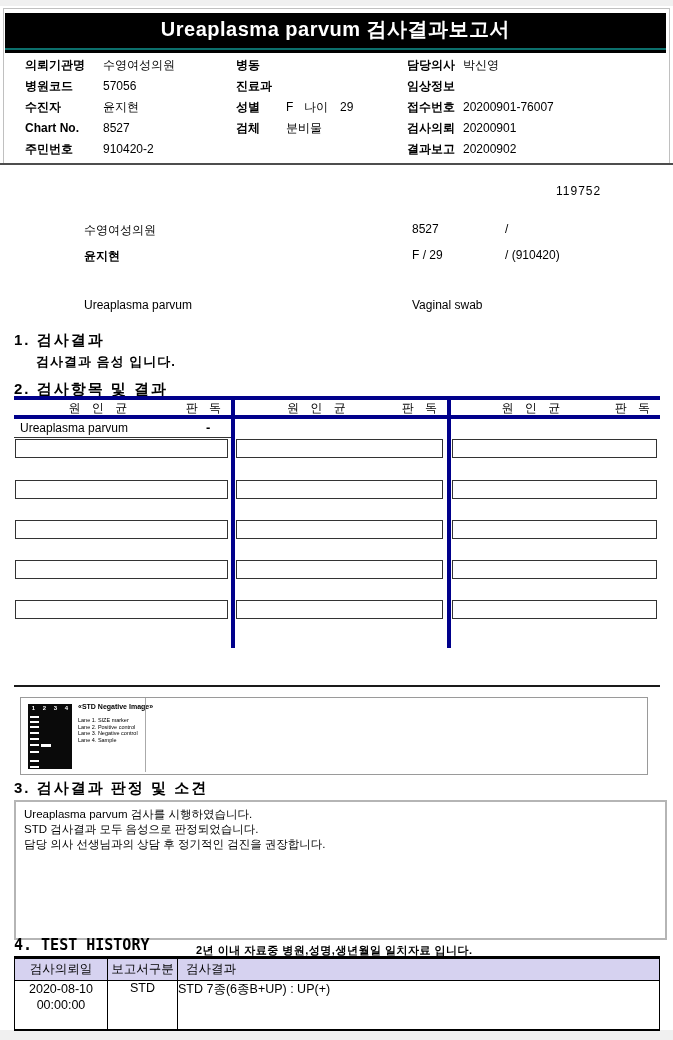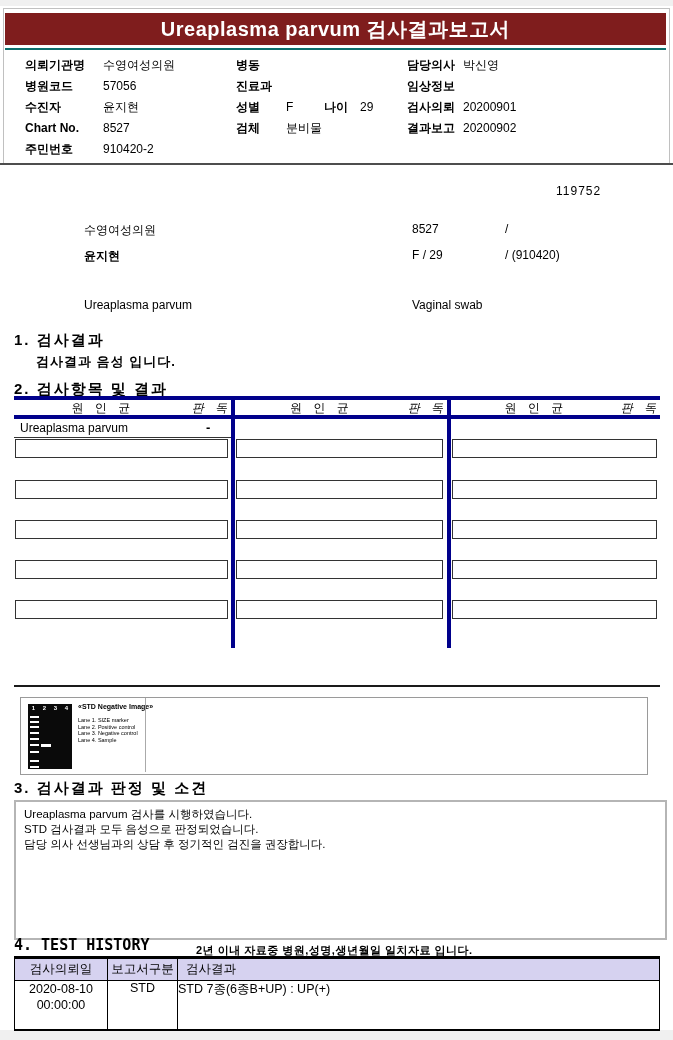--- a/index.html
+++ b/index.html
@@ -2,32 +2,32 @@
 <html><head>
 <meta charset="utf-8">
 <style>
   html,body{margin:0;padding:0;}
   body{font-family:"Liberation Sans","DejaVu Sans",sans-serif;background:#ececec;}
   .page{position:relative;width:673px;height:1040px;background:#f0f0f0;overflow:hidden;}
   .doc{position:absolute;left:0;top:6px;width:673px;height:1024px;background:#ffffff;}
 
   
   .top-box{position:absolute;left:3px;top:2px;width:665px;height:155px;background:#fff;border:1px solid #c0c0c0;}
-  .title-bar{position:absolute;left:1px;top:4px;width:661px;height:32px;background:#7f1d1d;color:#fff;
+  .title-bar{position:absolute;left:1px;top:4px;width:661px;height:40px;background:#000000;color:#fff;
              font-size:20px;font-weight:bold;text-align:center;line-height:32px;letter-spacing:0.5px;}
   .title-underline{position:absolute;left:1px;top:39px;width:661px;height:2px;background:#0c6f6c;}
   .info-col{position:absolute;top:46px;font-size:12px;}
   .irow{height:21px;line-height:21px;white-space:nowrap;}
   .lbl{font-weight:bold;display:inline-block;color:#000;}
   .val{color:#000;}
   .col-left{left:21px;width:205px;}
   .col-left .lbl{width:78px;}
   .col-mid{left:232px;width:165px;}
   .col-mid .lbl{width:50px;}
-  .col-mid .lbl2{font-weight:bold;display:inline-block;width:36px;margin-left:24px;}
+  .col-mid .lbl2{font-weight:normal;display:inline-block;width:36px;margin-left:4px;}
   .col-mid .vsex{display:inline-block;width:14px;}
   .col-right{left:403px;width:258px;}
   .col-right .lbl{width:56px;}
 
   .divider{position:absolute;left:0;top:157px;width:673px;height:2px;background:#4d4d4d;}
 
   
   .refno{position:absolute;left:556px;top:178px;font-size:12px;letter-spacing:1px;}
   .srow{position:absolute;left:0;width:673px;height:18px;font-size:12px;}
   .sc1{position:absolute;left:84px;}
@@ -42,21 +42,21 @@
   
   .t2{position:absolute;left:14px;top:390px;width:646px;height:252px;}
   .nbar{position:absolute;left:0;width:646px;height:4px;background:#00008b;}
   .nbar.top{top:0;}
   .nbar.mid{top:19px;}
   .nvert{position:absolute;top:0;width:4px;height:252px;background:#00008b;}
   .nvert.v1{left:217px;}
   .nvert.v2{left:433px;}
   .ghead{position:absolute;top:4px;height:15px;display:flex;align-items:flex-start;font-size:12px;letter-spacing:4px;}
   .ghead .org{flex:1;text-align:center;}
-  .ghead .res{font-style:italic;}
+  .ghead .res{padding-right:6px;}
   .gh1{left:0;width:217px;}
   .gh2{left:221px;width:212px;}
   .gh3{left:437px;width:209px;}
   .t2row1{position:absolute;left:6px;top:25px;font-size:12px;}
   .t2dash{position:absolute;left:192px;top:24px;font-size:13px;font-weight:bold;}
   .t2thin{position:absolute;left:0;top:41px;width:217px;height:1px;background:#333;}
   .box{position:absolute;height:17px;border:1px solid #333;background:#fff;}
   .g1{left:1px;width:211px;}
   .g2{left:222px;width:205px;}
   .g3{left:438px;width:203px;}
@@ -114,20 +114,21 @@
       <div class="info-col col-mid">
         <div class="irow"><span class="lbl">병동</span><span class="val"></span></div>
         <div class="irow"><span class="lbl">진료과</span><span class="val"></span></div>
         <div class="irow"><span class="lbl">성별</span><span class="val vsex">F</span><span class="lbl2">나이</span><span class="val">29</span></div>
         <div class="irow"><span class="lbl">검체</span><span class="val">분비물</span></div>
       </div>
 
       <div class="info-col col-right">
         <div class="irow"><span class="lbl">담당의사</span><span class="val">박신영</span></div>
         <div class="irow"><span class="lbl">임상정보</span><span class="val"></span></div>
+        <div class="irow"><span class="lbl">접수번호</span><span class="val">20200901-76007</span></div>
         <div class="irow"><span class="lbl">검사의뢰</span><span class="val">20200901</span></div>
         <div class="irow"><span class="lbl">결과보고</span><span class="val">20200902</span></div>
       </div>
     </div>
 
     <div class="divider"></div>
 
     <div class="refno">119752</div>
 
     <div class="srow r1" style="top:216px;">

